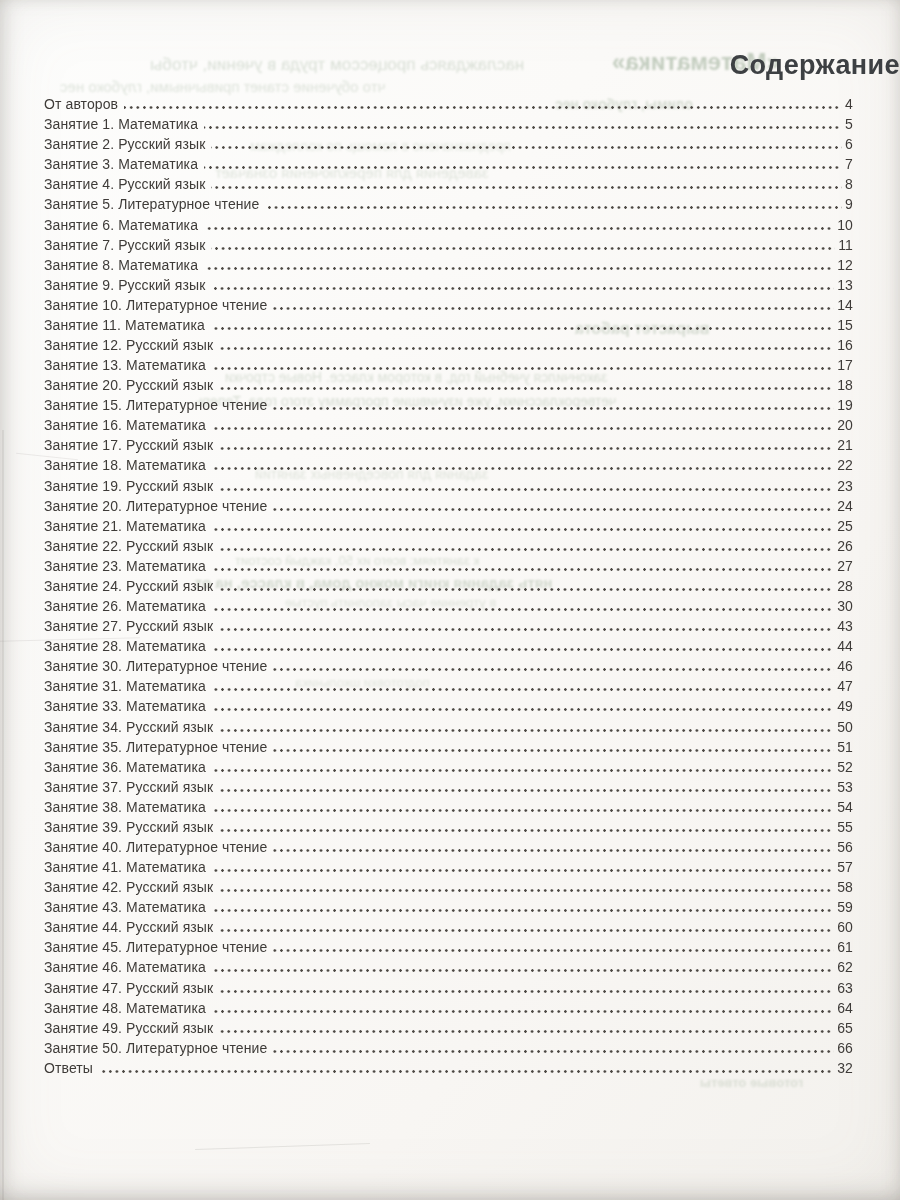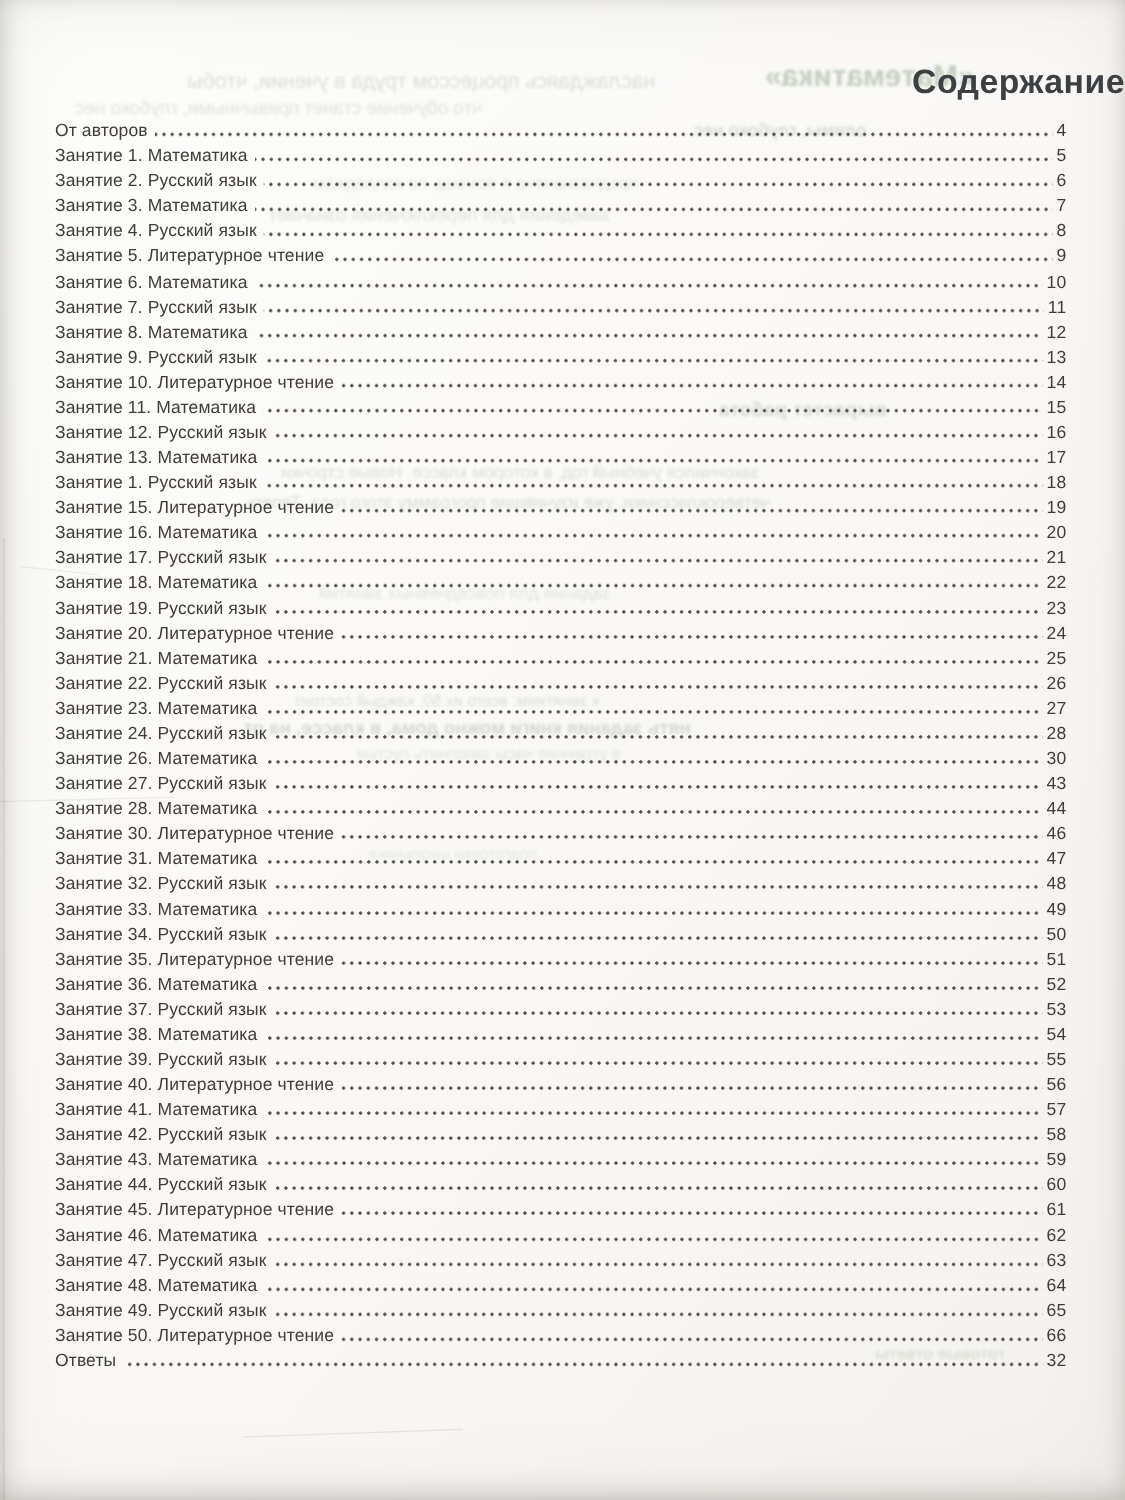--- a/index.html
+++ b/index.html
@@ -124,21 +124,21 @@
         <span class="toc-label">Занятие 12. Русский язык</span>
         <span class="leader"></span>
         <span class="toc-page">16</span>
       </div>
       <div class="toc-row">
         <span class="toc-label">Занятие 13. Математика</span>
         <span class="leader"></span>
         <span class="toc-page">17</span>
       </div>
       <div class="toc-row">
-        <span class="toc-label">Занятие 1. Русский язык</span>
+        <span class="toc-label">Занятие 20. Русский язык</span>
         <span class="leader"></span>
         <span class="toc-page">18</span>
       </div>
       <div class="toc-row">
         <span class="toc-label">Занятие 15. Литературное чтение</span>
         <span class="leader"></span>
         <span class="toc-page">19</span>
       </div>
       <div class="toc-row">
         <span class="toc-label">Занятие 16. Математика</span>
@@ -202,25 +202,20 @@
       </div>
       <div class="toc-row">
         <span class="toc-label">Занятие 30. Литературное чтение</span>
         <span class="leader"></span>
         <span class="toc-page">46</span>
       </div>
       <div class="toc-row">
         <span class="toc-label">Занятие 31. Математика</span>
         <span class="leader"></span>
         <span class="toc-page">47</span>
-      </div>
-      <div class="toc-row">
-        <span class="toc-label">Занятие 32. Русский язык</span>
-        <span class="leader"></span>
-        <span class="toc-page">48</span>
       </div>
       <div class="toc-row">
         <span class="toc-label">Занятие 33. Математика</span>
         <span class="leader"></span>
         <span class="toc-page">49</span>
       </div>
       <div class="toc-row">
         <span class="toc-label">Занятие 34. Русский язык</span>
         <span class="leader"></span>
         <span class="toc-page">50</span>

